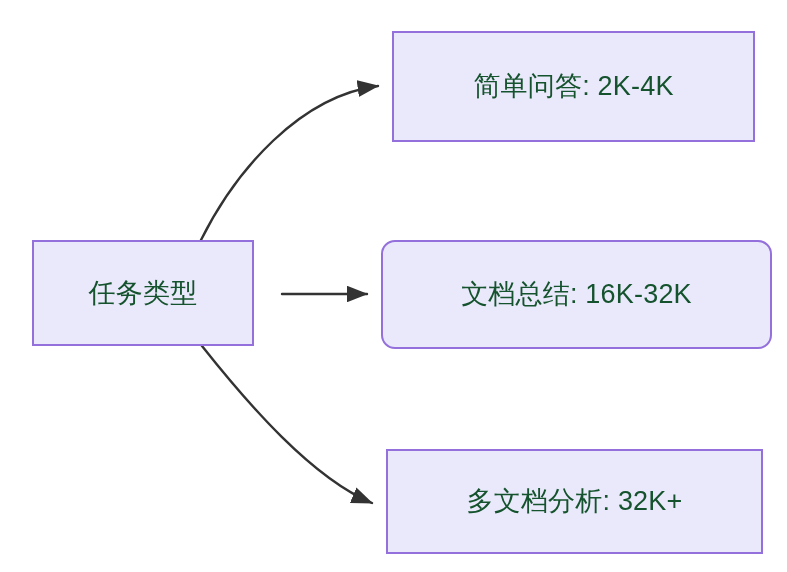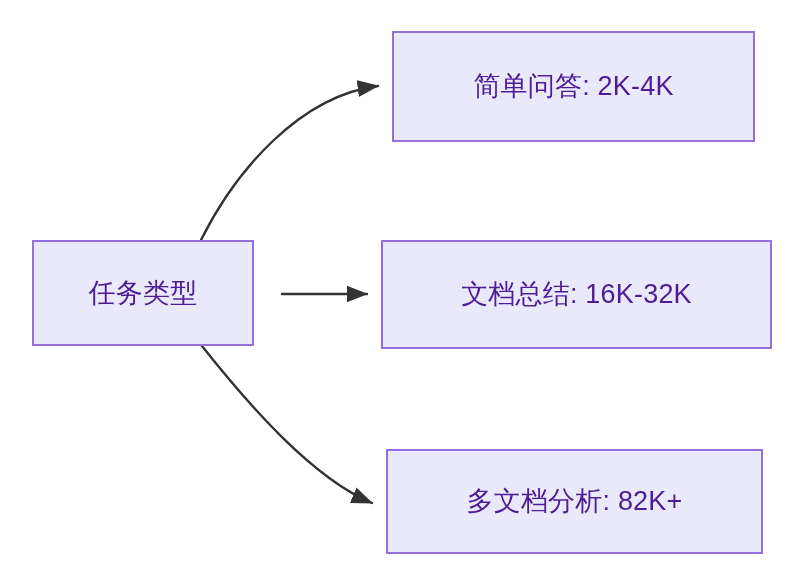--- a/index.html
+++ b/index.html
@@ -27,21 +27,21 @@
     pointer-events: none;
   }
   .node {
     position: absolute;
     box-sizing: border-box;
     background: #eae8fb;
     border: 2px solid #9370db;
     display: flex;
     align-items: center;
     justify-content: center;
-    color: #4c1d95;
+    color: #14532d;
     font-size: 27px;
     line-height: 1.2;
     letter-spacing: 0.2px;
     white-space: nowrap;
   }
   .node-label {
     display: block;
   }
   
   #node-root {
@@ -56,20 +56,21 @@
     top: 31px;
     width: 363px;
     height: 111px;
   }
   
   #node-doc-summary {
     left: 381px;
     top: 240px;
     width: 391px;
     height: 109px;
+    border-radius: 14px;
   }
   
   #node-multi-doc {
     left: 386px;
     top: 449px;
     width: 377px;
     height: 105px;
   }
 </style>
 </head>
@@ -97,16 +98,16 @@
 
   <div class="node" id="node-simple-qa">
     <span class="node-label">简单问答: 2K-4K</span>
   </div>
 
   <div class="node" id="node-doc-summary">
     <span class="node-label">文档总结: 16K-32K</span>
   </div>
 
   <div class="node" id="node-multi-doc">
-    <span class="node-label">多文档分析: 82K+</span>
+    <span class="node-label">多文档分析: 32K+</span>
   </div>
 
 </div>
 
 </body></html>

